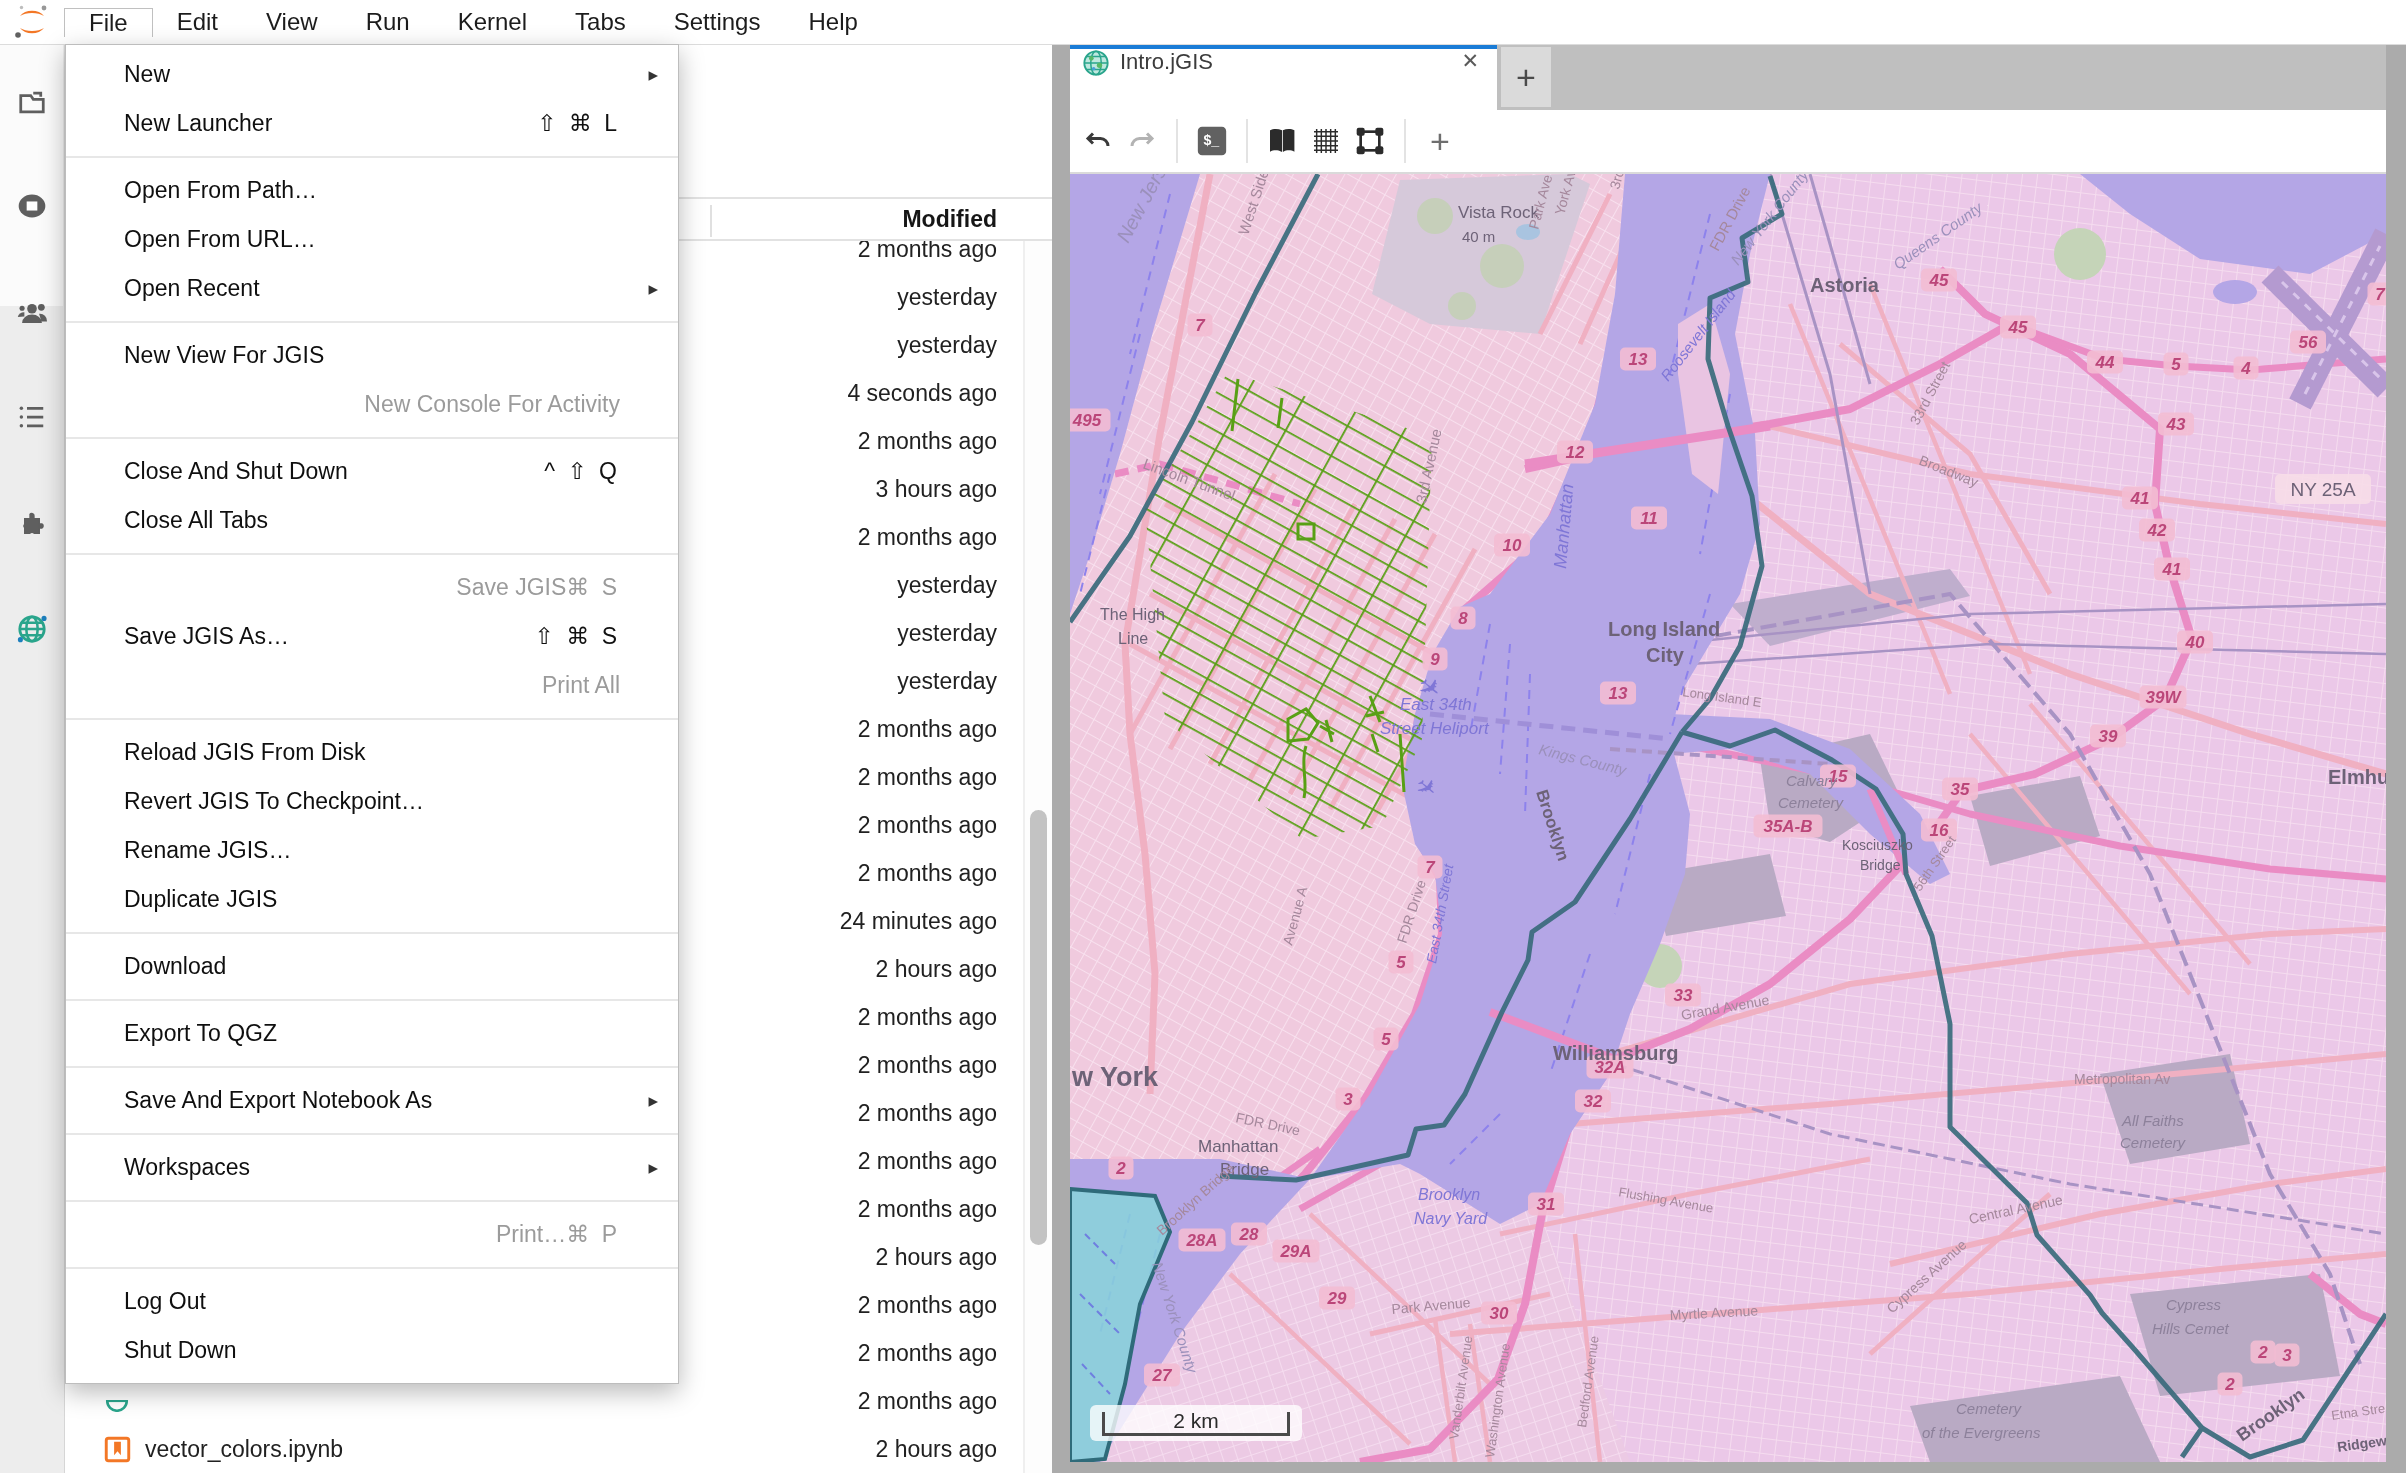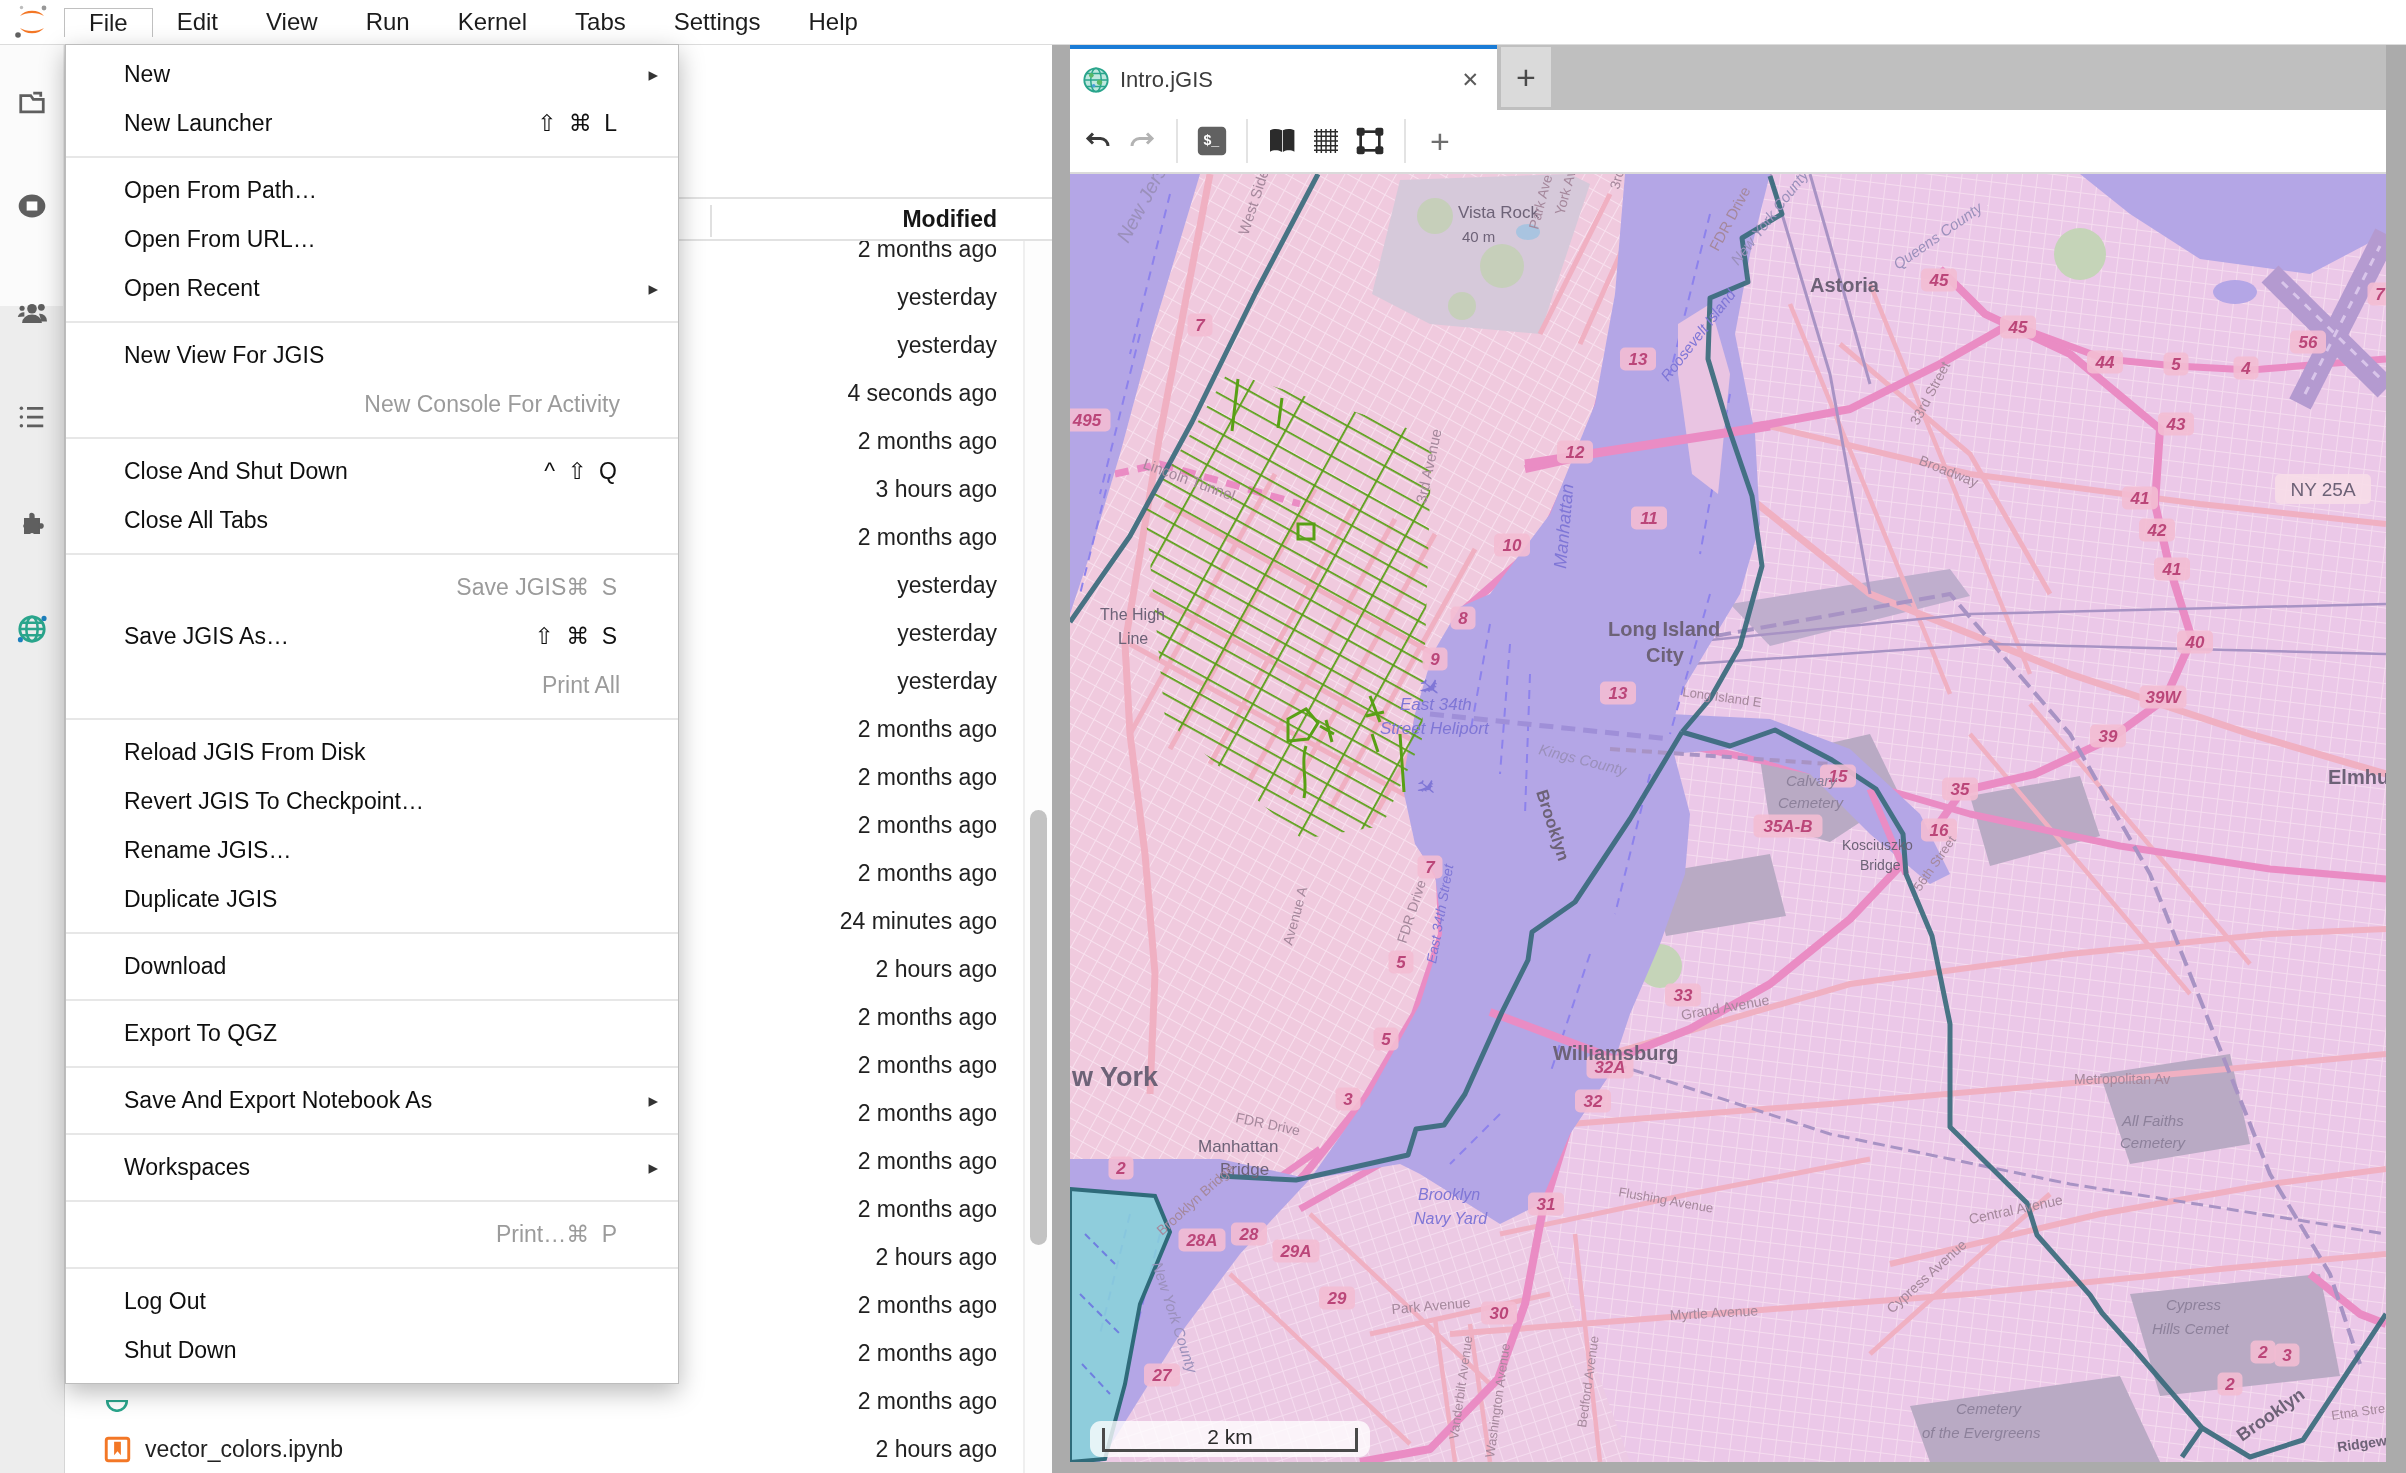--- a/index.html
+++ b/index.html
@@ -37,41 +37,41 @@
   .menu-item{height:49px;display:flex;align-items:center;padding:0 20px 0 58px;font-size:23px;color:#0f0f0f;}
   .menu-item .lbl{flex:1;}
   .menu-item .sc{color:#111;margin-right:22px;letter-spacing:3px;}
   .menu-item .arrow{width:16px;color:#333;font-size:19px;text-align:right;}
   .menu-item.disabled, .menu-item.disabled .sc{color:#9b9b9b;text-align:right;}
   .menu-sep{border-top:2px solid #e7e7e7;margin:8px 0;}
   
   #map-region{position:absolute;left:1052px;top:44px;width:1354px;height:1429px;background:#ababab;}
   #tabbar{position:absolute;left:18px;top:0;width:1316px;height:66px;background:#bfbfbf;}
   #tab{position:absolute;left:0;top:0;width:427px;height:66px;background:#fff;box-sizing:border-box;
-       border-top:5px solid #1a7cd6;display:flex;align-items:center;}
+       border-top:5px solid #1a7cd6;display:flex;align-items:flex-start;}
   #tab .tab-title{font-size:22px;color:#3c3c3c;margin-left:10px;flex:1;}
   #tab .tab-close{font-size:21px;color:#5a5a5a;margin-right:18px;}
   #newtab-btn{position:absolute;left:431px;top:3px;width:50px;height:60px;background:#dadada;
               display:flex;align-items:center;justify-content:center;font-size:34px;color:#4a4a4a;}
   #maptoolbar{position:absolute;left:18px;top:66px;width:1316px;height:64px;background:#fff;
               border-bottom:2px solid #dadada;box-sizing:border-box;display:flex;align-items:center;}
   .tb-sep{width:2px;height:44px;background:#e3e3e3;margin:0 12px;}
   .tb-ico{display:flex;align-items:center;justify-content:center;width:44px;height:44px;}
   #map-wrap{position:absolute;left:18px;top:130px;width:1316px;height:1288px;overflow:hidden;background:#ecc8e6;}
   
   text{font-family:"Liberation Sans",sans-serif;}
   .lbl-city{fill:#6d6277;font-weight:bold;}
   .lbl-county{fill:#9b90bb;font-style:italic;}
   .lbl-road{fill:#a5889c;}
   .lbl-water{fill:#7f76d6;font-style:italic;}
   .lbl-cem{fill:#8d819b;font-style:italic;}
   .lbl-poi{fill:#6d6277;}
   .shield-txt{fill:#bb4679;font-weight:bold;font-style:italic;}
-  #scalebar{position:absolute;left:20px;top:1231px;width:280px;height:36px;background:rgba(255,255,255,.78);
-            border-radius:11px;z-index:10;margin-top:16px;}
+  #scalebar{position:absolute;left:20px;top:1231px;width:212px;height:36px;background:rgba(255,255,255,.78);
+            border-radius:6px;z-index:10;}
   #scalebar .bracket{position:absolute;left:12px;right:12px;top:7px;height:21px;
             border-left:3px solid #4a4a4a;border-right:3px solid #4a4a4a;border-bottom:3px solid #4a4a4a;}
   #scalebar .sb-text{position:absolute;left:0;right:0;top:4px;text-align:center;font-size:21px;color:#2b2b2b;}
 </style>
 </head>
 <body>
 
 <div id="menubar">
   <div id="logo">
     <svg width="36" height="36" viewBox="0 0 36 36">

